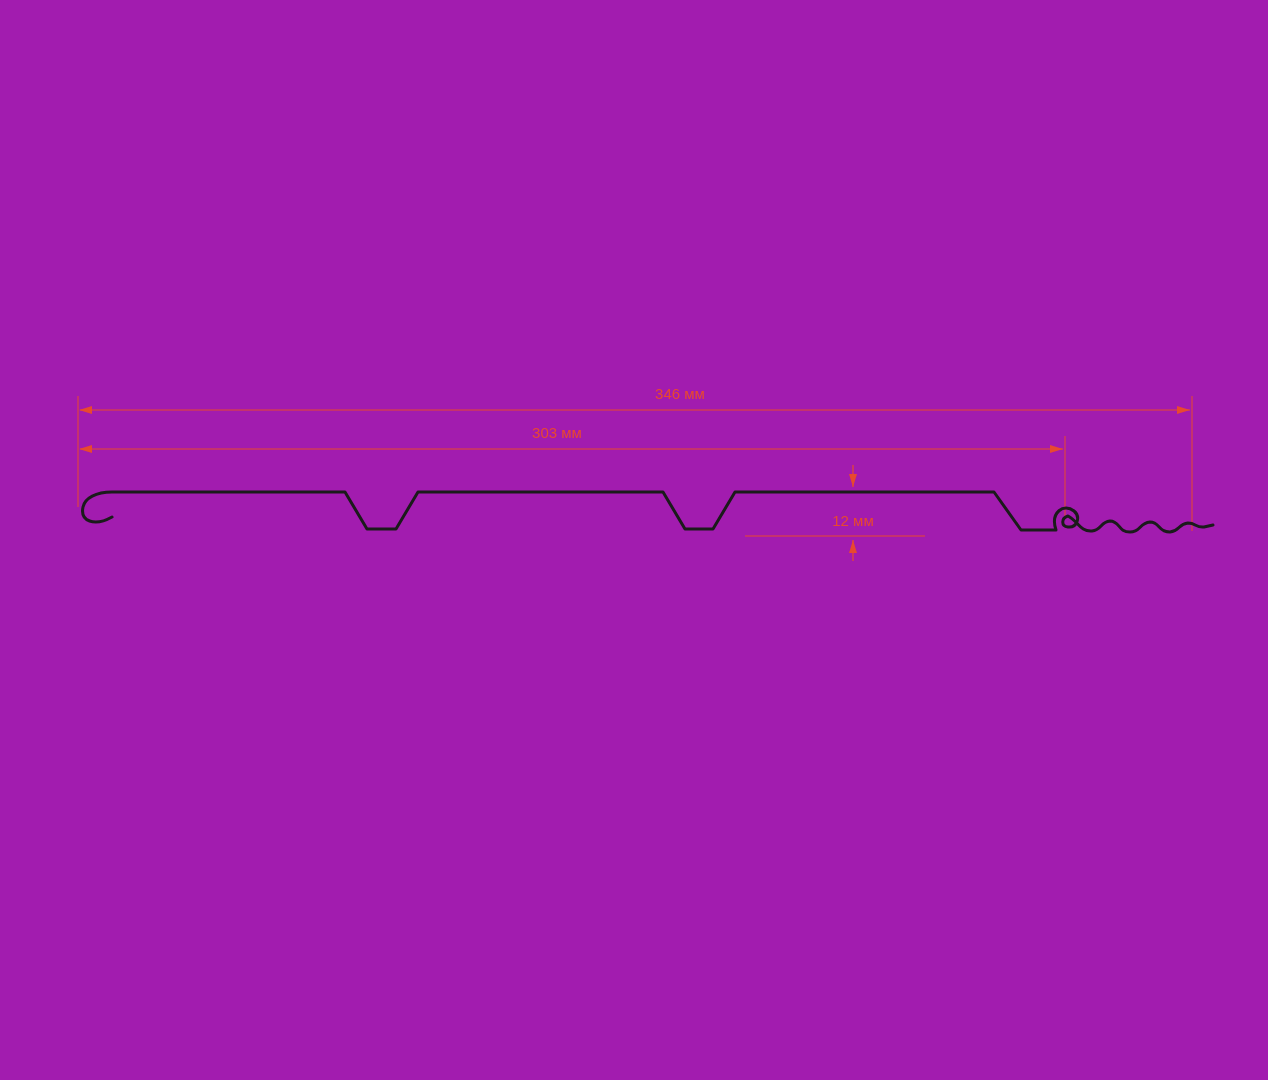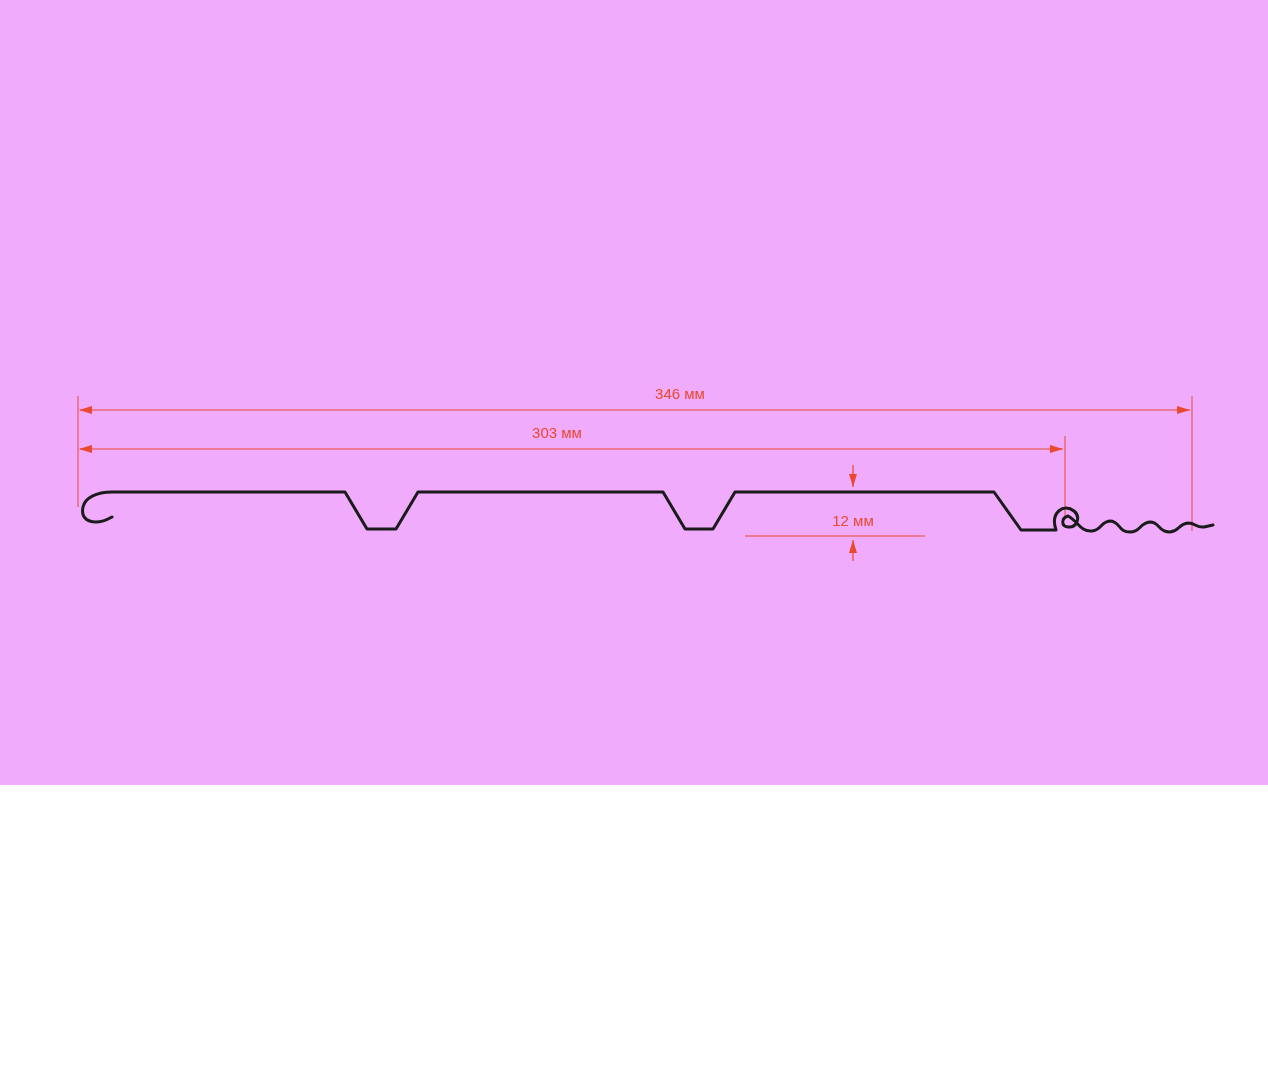--- a/index.html
+++ b/index.html
@@ -7,22 +7,22 @@
     padding: 0;
     background: #ffffff;
     width: 1268px;
     height: 1080px;
     overflow: hidden;
     font-family: "Liberation Sans", sans-serif;
   }
   .stage {
     position: relative;
     width: 1268px;
-    height: 785px;
-    background: #f0abfc;
+    height: 1080px;
+    background: #a21caf;
   }
   svg { display: block; }
   .dim-line {
     stroke: #e8492f;
     stroke-width: 1.2;
     fill: none;
   }
   .ext-line {
     stroke: #e8492f;
     stroke-width: 1;

